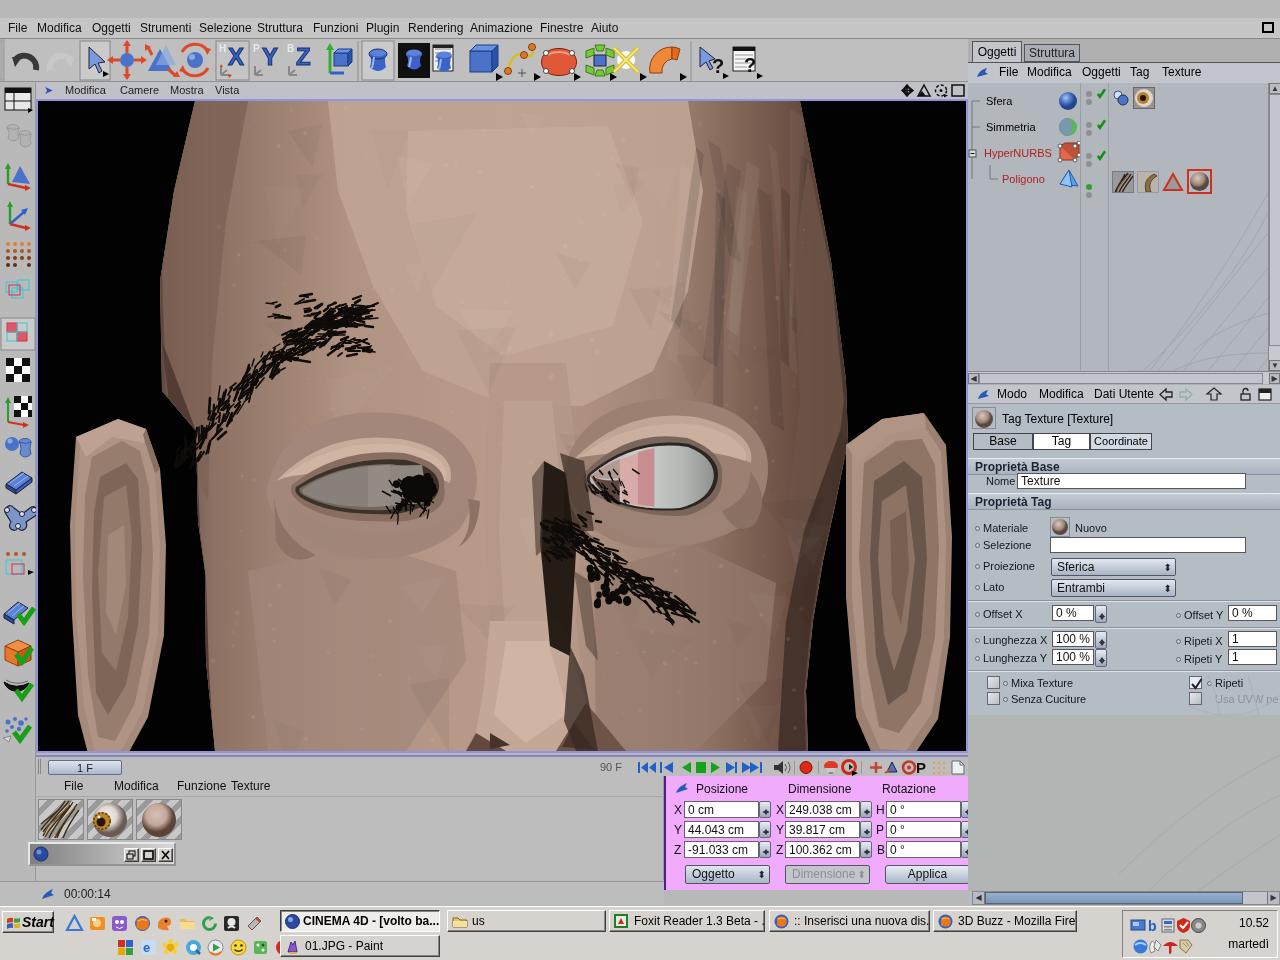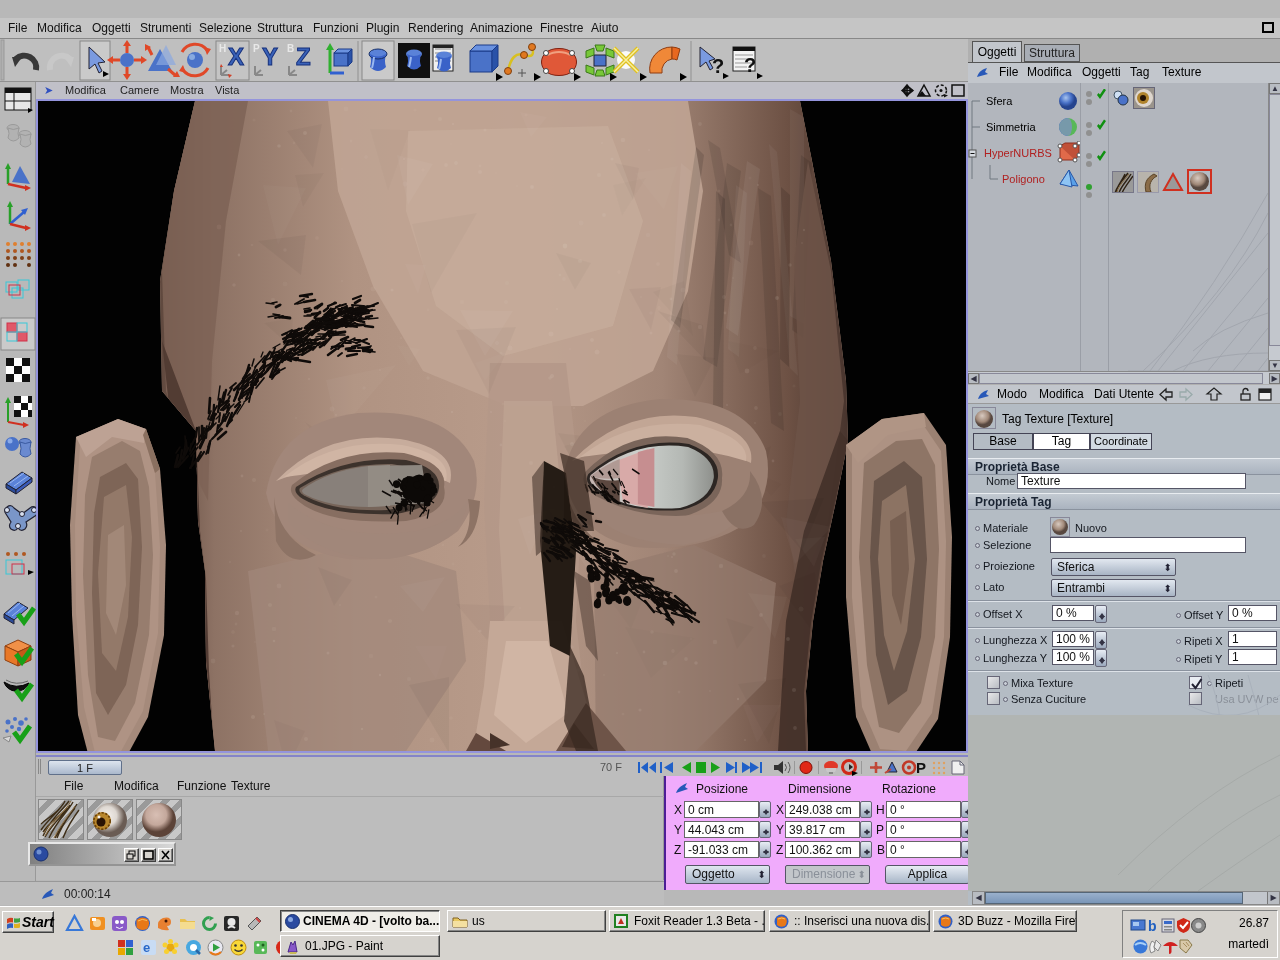--- a/index.html
+++ b/index.html
@@ -1634,21 +1634,21 @@
 <path d="M826 346 L858 324 L884 322 L897 348 L901 432 L897 520 L883 586 L861 616 L841 610 L829 548 L821 440 Z" fill="#8e7566"></path>
 <path d="M836 364 L866 344 L884 360 L889 442 L883 520 L869 574 L850 588 L838 538 L832 440 Z" fill="#69554a"></path>
 <path d="M844 384 L868 368 L877 442 L869 514 L856 554 L846 518 L840 442 Z" fill="#8c7363"></path>
 <path d="M852 404 L868 394 L871 452 L863 508 L854 478 Z" fill="#775f51"></path>
 <path d="M808 328 L844 302 L886 296 L888 310 L850 318 L820 346 Z" fill="#b09585"></path>
 </g>
 </svg></div>
 <div class="abs" id="timeline">
   <span style="position:absolute;left:2px;top:2px;width:3px;height:15px;border-left:1px solid #888;border-right:1px solid #888"></span>
   <div id="tslider">1 F</div>
-  <span style="position:absolute;left:564px;top:4px;font-size:11px;color:#555">70 F</span>
+  <span style="position:absolute;left:564px;top:4px;font-size:11px;color:#555">90 F</span>
   <svg style="position:absolute;left:600px;top:2px" width:640="" width="380" height="17">
     <g fill="#2060c8">
       <path d="M2 3 v11 l2 0 v-11Z M5 8.5 l7 -5.5 v11Z M13 8.5 l7 -5.5 v11Z"></path>
       <path d="M24 3 v11 h2 v-11Z M37 3 v11 l-9 -5.5Z"></path>
       <g fill="#18a018">
             <path d="M46 8.5 l9 -5.5 v11Z"></path>
             <rect x="60" y="3" width="10" height="11"></rect>
             <path d="M75 3 l9 5.5 l-9 5.5Z"></path>
           </g>
       <path d="M90 3 l9 5.5 l-9 5.5Z M101 3 v11 h-2 v-11Z"></path>
@@ -2180,21 +2180,21 @@
           <path d="M4 5 Q8 3 11 5" stroke="#f8c060" fill="none"></path>
         </svg>
     3D Buzz - Mozilla Firefox</div>
   <div class="tbtn" style="left:280px;top:28px;width:160px;">
     <svg style="position:absolute;left:4px;top:3px" width="14" height="15">
           <path d="M3 13 L6 3 L8 6 L10 2 L12 13Z" fill="#8858c8" stroke="#4a2888"></path>
           <path d="M4 13 h8 l-1 2 h-6Z" fill="#c8b858"></path>
         </svg>
     01.JPG - Paint</div>
   <div style="position:absolute;left:1122px;top:3px;width:156px;height:48px;border:1px solid #808080;border-right-color:#fff;border-bottom-color:#fff;background:#d6d3ce;">
-    <span style="position:absolute;right:8px;top:5px;font-size:12px;">26.87</span>
+    <span style="position:absolute;right:8px;top:5px;font-size:12px;">10.52</span>
     <span style="position:absolute;right:8px;top:26px;font-size:12px;">martedì</span>
     <svg class="qlicon" style="left:6px;top:5px" width="17" height="17" viewBox="0 0 19 19">
           <rect x="2" y="4" width="14" height="10" fill="#4878d0" stroke="#204888"></rect>
           <rect x="4" y="6" width="6" height="4" fill="#a8c8f0"></rect>
         </svg>
         <svg class="qlicon" style="left:21px;top:5px" width="17" height="17" viewBox="0 0 19 19">
           <text x="4" y="15" font-size="14" font-weight="bold" fill="#2060c0" font-family="Liberation Serif">b</text>
         </svg>
         <svg class="qlicon" style="left:36px;top:5px" width="17" height="17" viewBox="0 0 19 19">
           <rect x="3" y="3" width="12" height="13" fill="#d8d8e0" stroke="#667"></rect>

